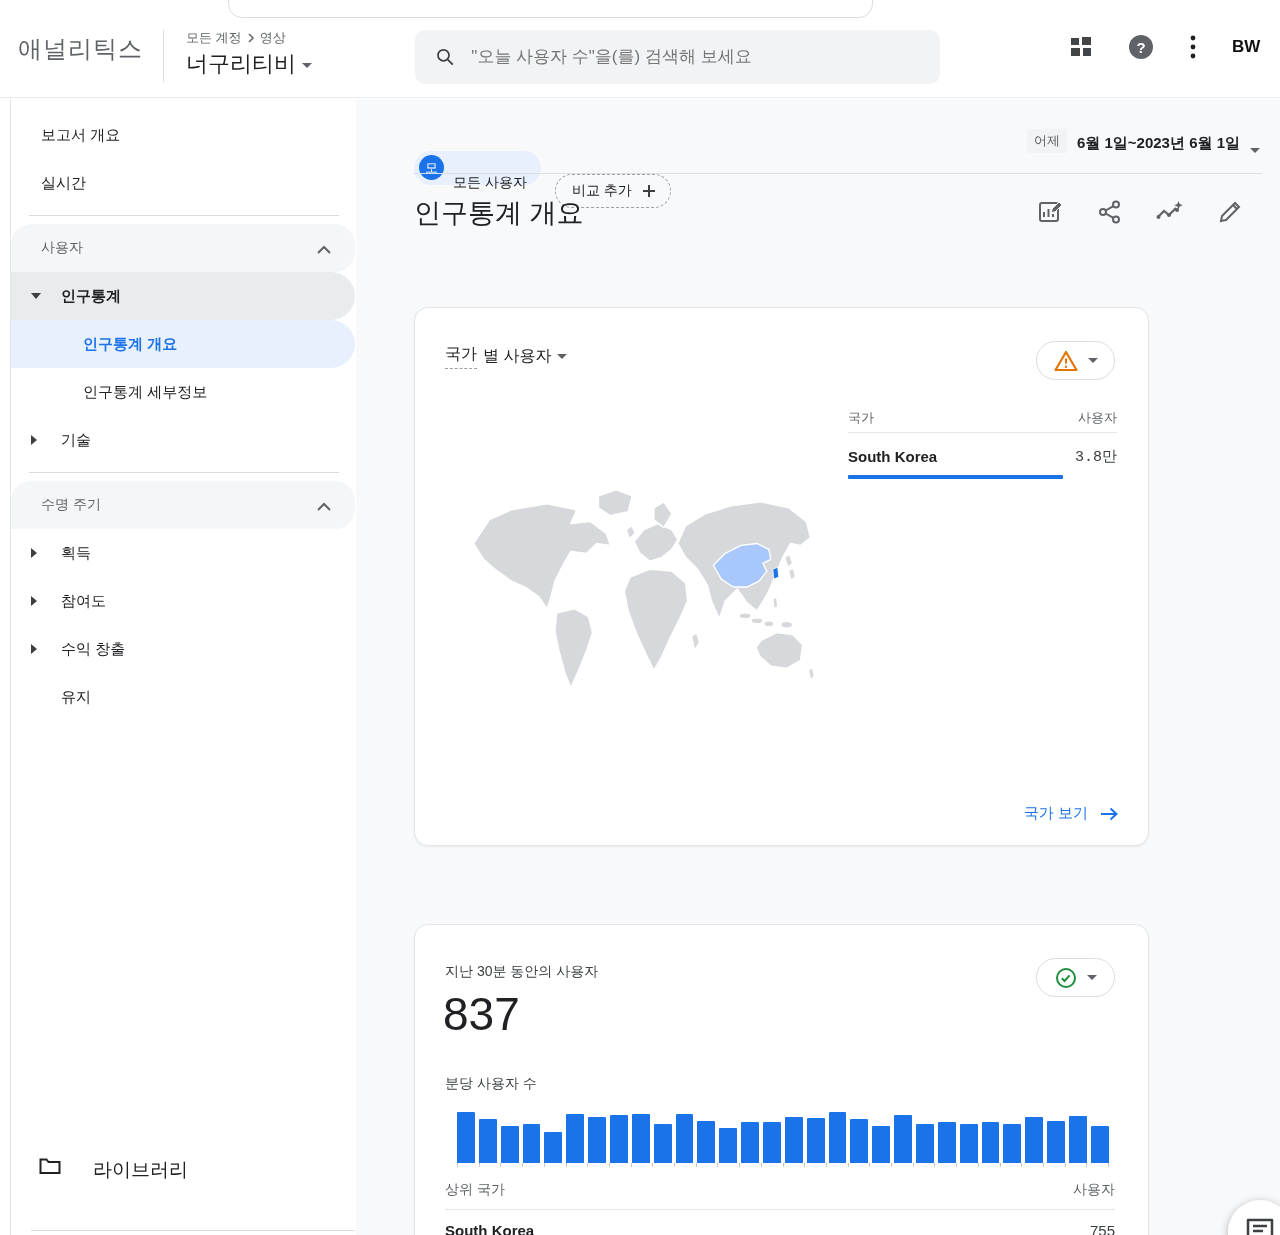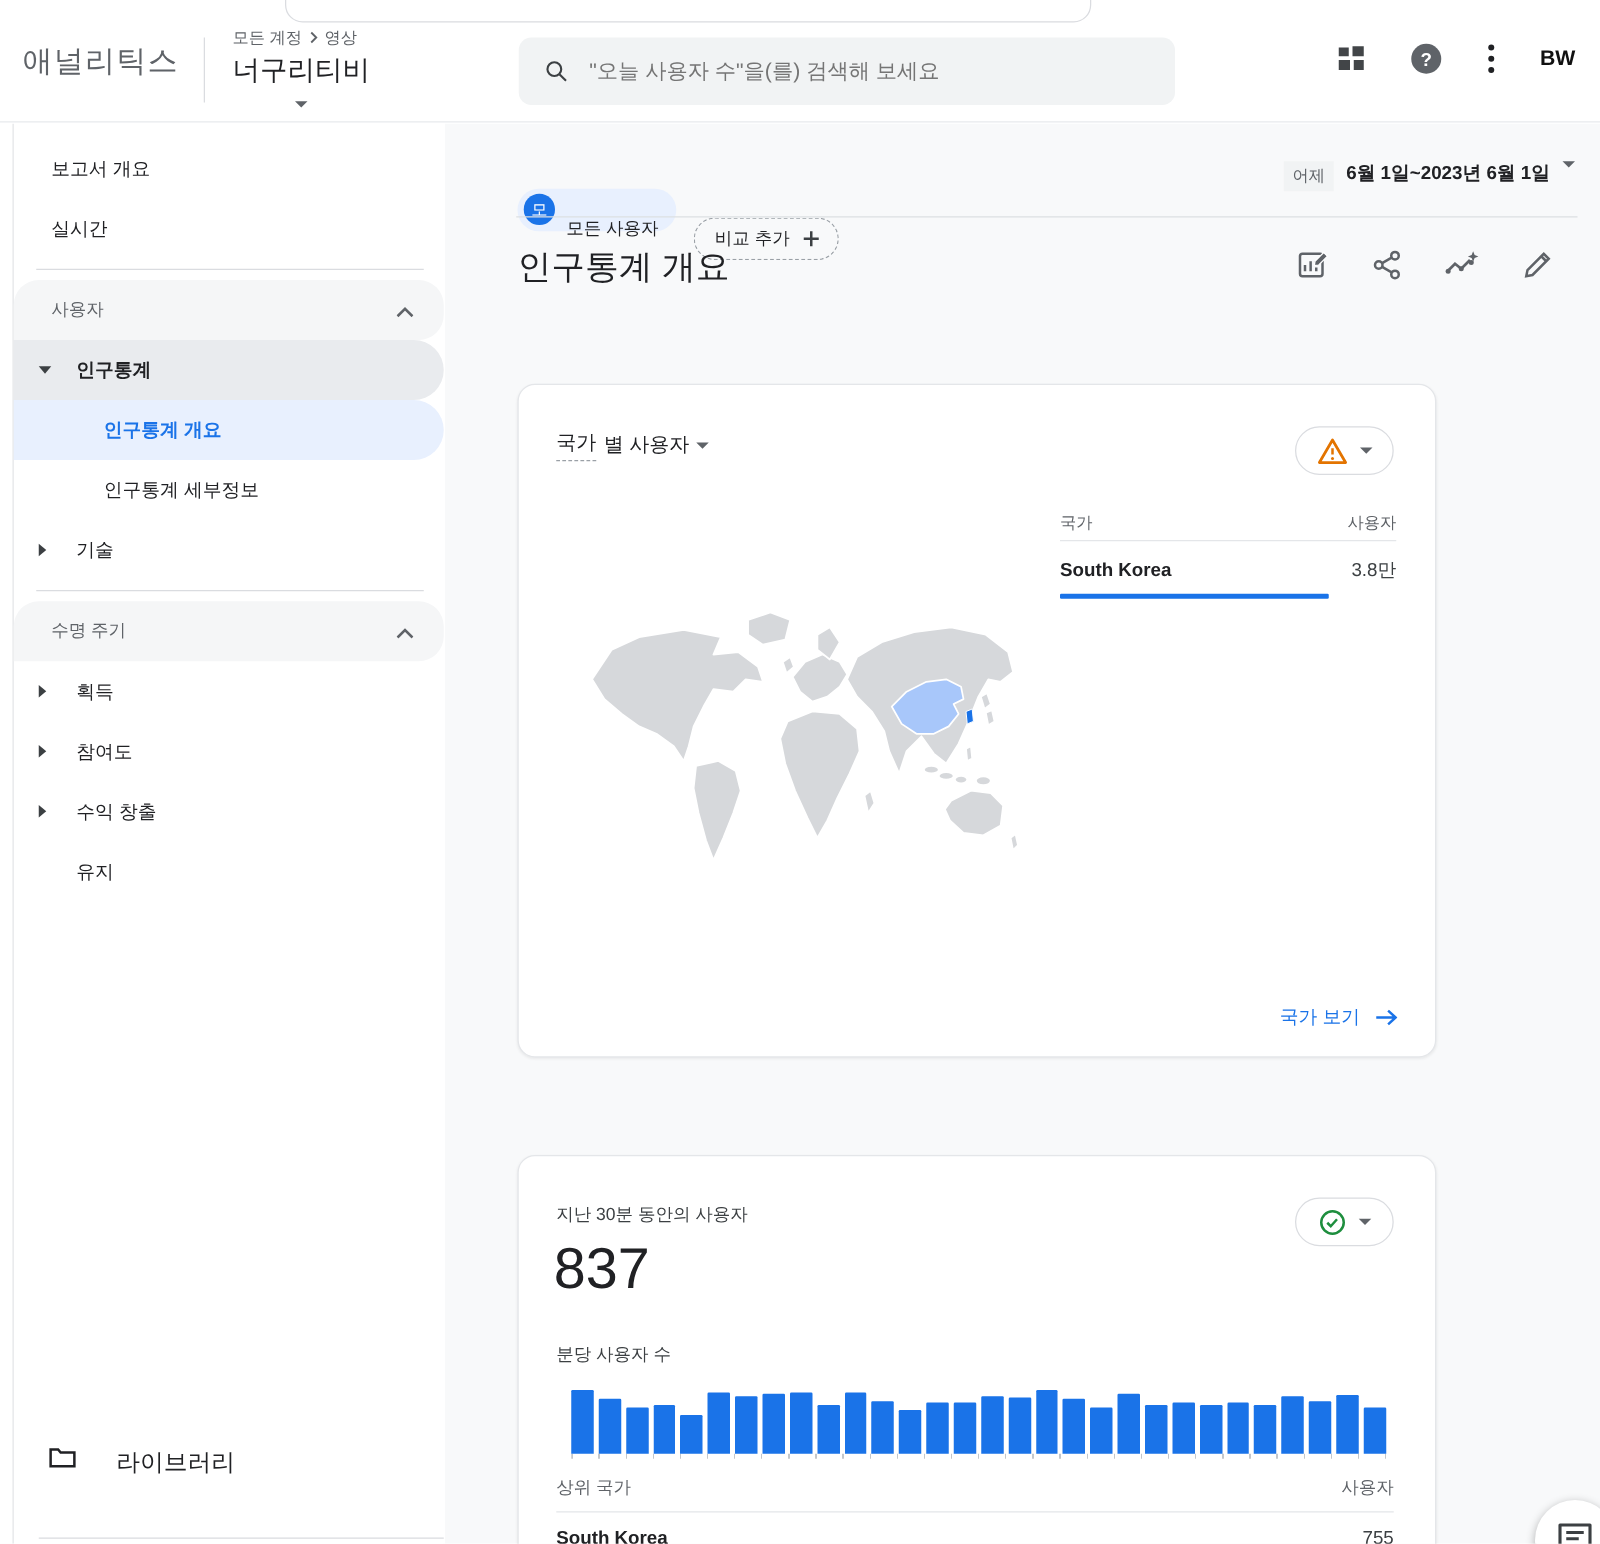--- a/index.html
+++ b/index.html
@@ -10,21 +10,21 @@
   }
   
   .top-artifact{position:absolute;left:228px;top:-14px;width:645px;height:32px;
     background:#fff;border:1px solid #dadce0;border-radius:14px;z-index:5;}
   .appbar{position:absolute;left:0;top:0;width:1280px;height:98px;background:#fff;
     border-bottom:1px solid #e8eaed;display:flex;align-items:center;z-index:2;}
   .logo{font-size:24px;color:#5f6368;margin-left:18px;letter-spacing:1px;}
   .appbar-div{width:1px;height:52px;background:#dadce0;margin:0 22px 0 20px;margin-top:14px;}
   .crumb-wrap{padding-top:10px;}
   .crumb-top{font-size:13px;color:#5f6368;display:flex;align-items:center;gap:4px;}
-  .prop-row{display:flex;align-items:center;gap:6px;font-size:22px;color:#202124;margin-top:2px;flex-direction:column;}
+  .prop-row{display:flex;align-items:center;gap:6px;font-size:22px;color:#202124;margin-top:2px;}
   .searchbar{position:absolute;left:415px;top:30px;width:525px;height:54px;background:#f1f3f4;
     border-radius:10px;display:flex;align-items:center;padding:0 20px;gap:16px;}
   .searchbar input{border:none;outline:none;background:transparent;font-size:17px;color:#5f6368;
     width:100%;font-family:inherit;}
   .appbar-right{position:absolute;right:8px;top:34px;display:flex;align-items:center;gap:36px;}
   .avatar-bw{font-size:17px;font-weight:bold;color:#111;width:40px;overflow:hidden;white-space:nowrap;}
   
   .sidebar{position:absolute;left:10px;top:99px;width:345px;bottom:0;background:#fff;
     border-left:1px solid #e3e5e8;z-index:1;}
   .sb-row{position:relative;height:48px;display:flex;align-items:center;font-size:15px;
@@ -47,21 +47,21 @@
   
   .main{position:absolute;left:356px;top:99px;right:0;bottom:0;background:#f8f9fa;}
   .chips-row{position:absolute;left:58px;top:28px;display:flex;align-items:center;gap:14px;}
   .chip-all{display:flex;align-items:center;gap:9px;height:34px;background:#e8f0fe;
     border-radius:17px;padding:0 14px 0 5px;cursor:pointer;}
   .chip-avatar{width:25px;height:25px;border-radius:50%;background:#1a73e8;color:#fff;
     font-size:13px;display:flex;align-items:center;justify-content:center;}
   .chip-all .t{font-size:14px;color:#202124;margin-top:30px;}
   .chip-add{display:flex;align-items:center;gap:10px;height:34px;border:1px dashed #9aa0a6;
     border-radius:17px;padding:0 14px 0 16px;font-size:14px;color:#202124;cursor:pointer;background:transparent;font-family:inherit;margin-top:47px;}
-  .date-ctl{position:absolute;right:20px;top:30px;display:flex;align-items:flex-start;gap:10px;cursor:pointer;}
+  .date-ctl{position:absolute;right:20px;top:30px;display:flex;align-items:flex-end;gap:10px;cursor:pointer;}
   .date-badge{background:#f1f3f4;color:#5f6368;font-size:13px;padding:3px 7px;}
   .date-text{font-size:15px;font-weight:bold;color:#202124;}
   .hdr-divider{position:absolute;left:57px;right:18px;top:74px;height:1px;background:#dcdfe2;}
   .page-title{position:absolute;left:58px;top:96px;font-size:27px;font-weight:normal;color:#202124;}
   .title-icons{position:absolute;right:38px;top:100px;display:flex;gap:34px;}
   .icon-btn{background:none;border:none;cursor:pointer;padding:0;line-height:0;}
   
   .card{position:absolute;left:58px;width:735px;background:#fff;border:1px solid #e4e6e9;
     border-radius:14px;box-shadow:0 1px 2px rgba(60,64,67,.08);}
   .card1{top:208px;height:539px;}
@@ -72,21 +72,21 @@
     border-radius:20px;background:#fff;display:flex;align-items:center;justify-content:center;gap:10px;cursor:pointer;}
   .caret-down{width:0;height:0;border-left:5px solid transparent;border-right:5px solid transparent;
     border-top:5px solid #5f6368;}
   
   .geo-table{position:absolute;left:433px;top:96px;width:269px;}
   .geo-head{display:flex;justify-content:space-between;font-size:13px;color:#5f6368;height:28px;align-items:center;}
   .geo-head-line{height:1px;background:#e4e6e9;}
   .geo-row{margin-top:10px;}
   .geo-row .vals{display:flex;justify-content:space-between;align-items:center;height:26px;}
   .geo-row .c{font-size:15px;font-weight:bold;color:#202124;}
-  .geo-row .u{font-size:15px;color:#3c4043;}
+  .geo-row .u{font-size:15px;color:#3c4043;font-family:Liberation Mono, monospace;}
   .geo-bar{height:4px;background:#1a73e8;border-radius:1px;margin-top:6px;}
   .map-box{position:absolute;left:44px;top:178px;width:378px;height:208px;}
   .view-link{position:absolute;right:30px;bottom:22px;display:flex;align-items:center;gap:12px;
     color:#1a73e8;font-size:15px;cursor:pointer;background:none;border:none;font-family:inherit;}
   
   .rt-title{position:absolute;left:30px;top:38px;font-size:14px;color:#3c4043;}
   .rt-value{position:absolute;left:28px;top:62px;font-size:46px;color:#202124;}
   .rt-chart-label{position:absolute;left:30px;top:150px;font-size:14px;color:#3c4043;}
   .mchart{position:absolute;left:42px;top:180px;width:652px;height:62px;}
   .mbars{display:flex;align-items:flex-end;gap:4px;height:58px;}

